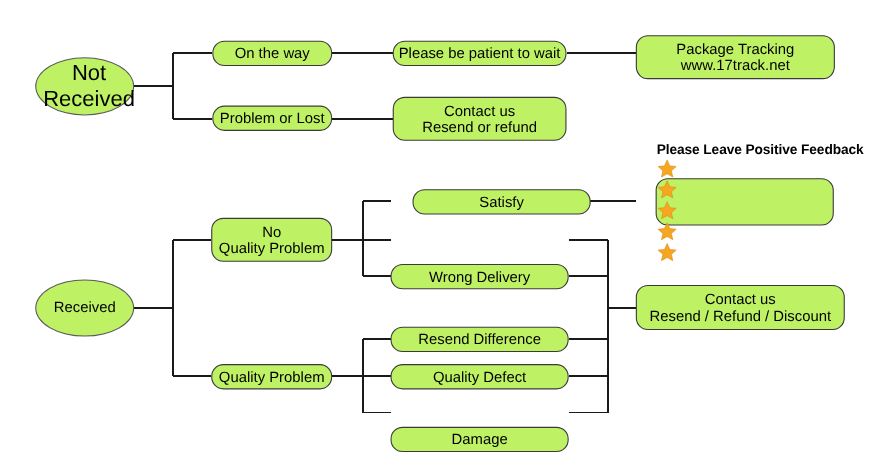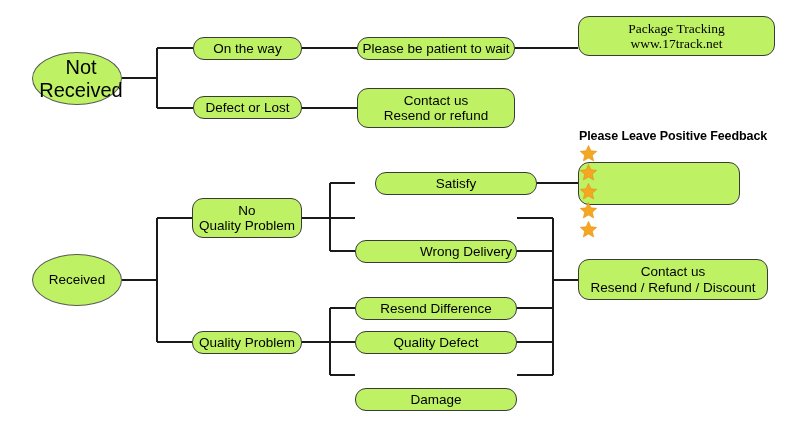--- a/index.html
+++ b/index.html
@@ -124,33 +124,33 @@
         <span>Not</span>
         <span>Received</span>
       </span>
   </div>
 
   <div class="node rbox t13" style="left:193px; top:37px; width:109px; height:23px;">
     <span>On the way</span>
   </div>
 
   <div class="node rbox t13" style="left:193px; top:96px; width:109px; height:23px;">
-    <span>Defect or Lost</span>
+    <span>Problem or Lost</span>
   </div>
 
   <div class="node rbox t13" style="left:357px; top:37px; width:158px; height:23px;">
     <span>Please be patient to wait</span>
   </div>
 
   <div class="node rbox t13" style="left:357px; top:88px; width:158px; height:40px; flex-direction:column;">
     <span>Contact us</span>
     <span>Resend or refund</span>
   </div>
 
-  <div class="node rbox t13" style="left:578px; top:16px; width:197px; height:40px; flex-direction:column;font-family:Liberation Serif, serif;">
+  <div class="node rbox t13" style="left:578px; top:32px; width:181px; height:40px; flex-direction:column;">
     <span>Package Tracking</span>
     <span>www.17track.net</span>
   </div>
 
   <div class="node ellipse t13" style="left:32px; top:254px; width:90px; height:52px;">
     <span>Received</span>
   </div>
 
   <div class="node rbox t13" style="left:192px; top:198px; width:110px; height:40px; flex-direction:column;">
     <span>No</span>
@@ -159,37 +159,37 @@
 
   <div class="node rbox t13" style="left:192px; top:331px; width:110px; height:23px;">
     <span>Quality Problem</span>
   </div>
 
   <div class="node rbox t13" style="left:375px; top:172px; width:162px; height:23px;">
     <span>Satisfy</span>
   </div>
 
 
-  <div class="node rbox t13" style="left:355px; top:240px; width:162px; height:23px;text-align:right;">
+  <div class="node rbox t13" style="left:355px; top:240px; width:162px; height:23px;">
     <span>Wrong Delivery</span>
   </div>
 
   <div class="node rbox t13" style="left:355px; top:297px; width:162px; height:23px;">
     <span>Resend Difference</span>
   </div>
 
   <div class="node rbox t13" style="left:355px; top:331px; width:162px; height:23px;">
     <span>Quality Defect</span>
   </div>
 
   <div class="node rbox t13" style="left:355px; top:364px; width:162px; height:23px;margin-top:24px;">
     <span>Damage</span>
   </div>
 
-  <div class="node rbox feedback" style="left:578px; top:162px; width:162px; height:43px;">
+  <div class="node rbox feedback" style="left:596px; top:162px; width:162px; height:43px;">
     <span class="fb-label">Please Leave Positive Feedback</span>
     <span class="stars">
       <svg class="star" viewBox="0 0 24 24">
         <path d="M12 1.8 L15.1 8.6 L22.4 9.3 L16.9 14.2 L18.5 21.4 L12 17.7 L5.5 21.4 L7.1 14.2 L1.6 9.3 L8.9 8.6 Z" fill="#F5A623" stroke="#E08E0B" stroke-width="0.7" stroke-linejoin="round"></path>
       </svg>
       <svg class="star" viewBox="0 0 24 24">
         <path d="M12 1.8 L15.1 8.6 L22.4 9.3 L16.9 14.2 L18.5 21.4 L12 17.7 L5.5 21.4 L7.1 14.2 L1.6 9.3 L8.9 8.6 Z" fill="#F5A623" stroke="#E08E0B" stroke-width="0.7" stroke-linejoin="round"></path>
       </svg>
       <svg class="star" viewBox="0 0 24 24">
         <path d="M12 1.8 L15.1 8.6 L22.4 9.3 L16.9 14.2 L18.5 21.4 L12 17.7 L5.5 21.4 L7.1 14.2 L1.6 9.3 L8.9 8.6 Z" fill="#F5A623" stroke="#E08E0B" stroke-width="0.7" stroke-linejoin="round"></path>

